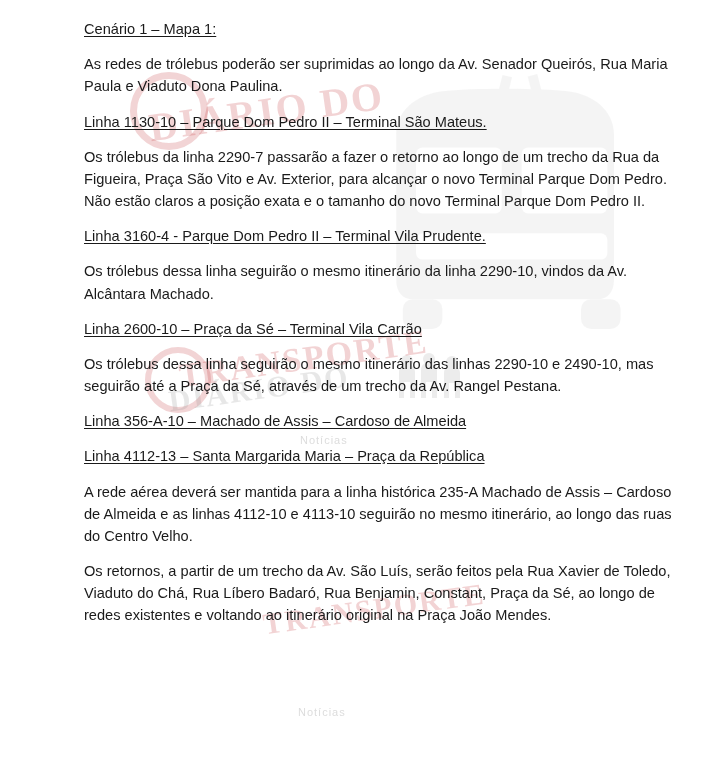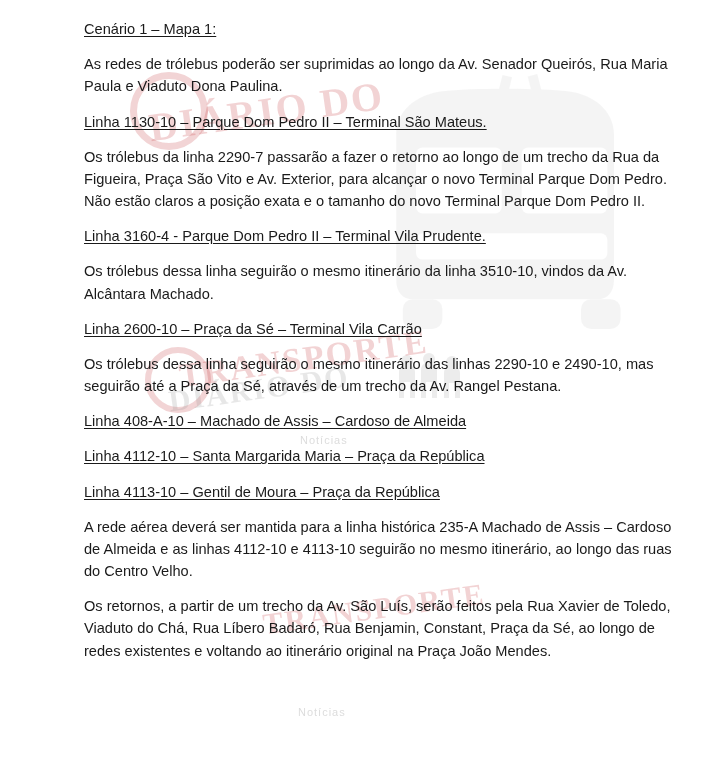--- a/index.html
+++ b/index.html
@@ -159,21 +159,20 @@
   <div class="wm-text wm-gray wm-sub wms1">Notícias</div>
   <div class="wm-text wm-gray wm-sub wms2">Notícias</div>
 </div>
 
 <div id="doc">
   <p class="para heading">Cenário 1 – Mapa 1:</p>
   <p class="para">As redes de trólebus poderão ser suprimidas ao longo da Av. Senador Queirós, Rua Maria Paula e Viaduto Dona Paulina.</p>
   <p class="para heading">Linha 1130-10 – Parque Dom Pedro II – Terminal São Mateus.</p>
   <p class="para">Os trólebus da linha 2290-7 passarão a fazer o retorno ao longo de um trecho da Rua da Figueira, Praça São Vito e Av. Exterior, para alcançar o novo Terminal Parque Dom Pedro. Não estão claros a posição exata e o tamanho do novo Terminal Parque Dom Pedro II.</p>
   <p class="para heading">Linha 3160-4 - Parque Dom Pedro II – Terminal Vila Prudente.</p>
-  <p class="para">Os trólebus dessa linha seguirão o mesmo itinerário da linha 3510-10, vindos da Av. Alcântara Machado.</p>
+  <p class="para">Os trólebus dessa linha seguirão o mesmo itinerário da linha 2290-10, vindos da Av. Alcântara Machado.</p>
   <p class="para heading">Linha 2600-10 – Praça da Sé – Terminal Vila Carrão</p>
   <p class="para">Os trólebus dessa linha seguirão o mesmo itinerário das linhas 2290-10 e 2490-10, mas seguirão até a Praça da Sé, através de um trecho da Av. Rangel Pestana.</p>
-  <p class="para heading">Linha 408-A-10 – Machado de Assis – Cardoso de Almeida</p>
-  <p class="para heading">Linha 4112-10 – Santa Margarida Maria – Praça da República</p>
-  <p class="para heading">Linha 4113-10 – Gentil de Moura – Praça da República</p>
+  <p class="para heading">Linha 356-A-10 – Machado de Assis – Cardoso de Almeida</p>
+  <p class="para heading">Linha 4112-13 – Santa Margarida Maria – Praça da República</p>
   <p class="para">A rede aérea deverá ser mantida para a linha histórica 235-A Machado de Assis – Cardoso de Almeida e as linhas 4112-10 e 4113-10 seguirão no mesmo itinerário, ao longo das ruas do Centro Velho.</p>
   <p class="para">Os retornos, a partir de um trecho da Av. São Luís, serão feitos pela Rua Xavier de Toledo, Viaduto do Chá, Rua Líbero Badaró, Rua Benjamin, Constant, Praça da Sé, ao longo de redes existentes e voltando ao itinerário original na Praça João Mendes.</p>
 </div>
 
 </body></html>

